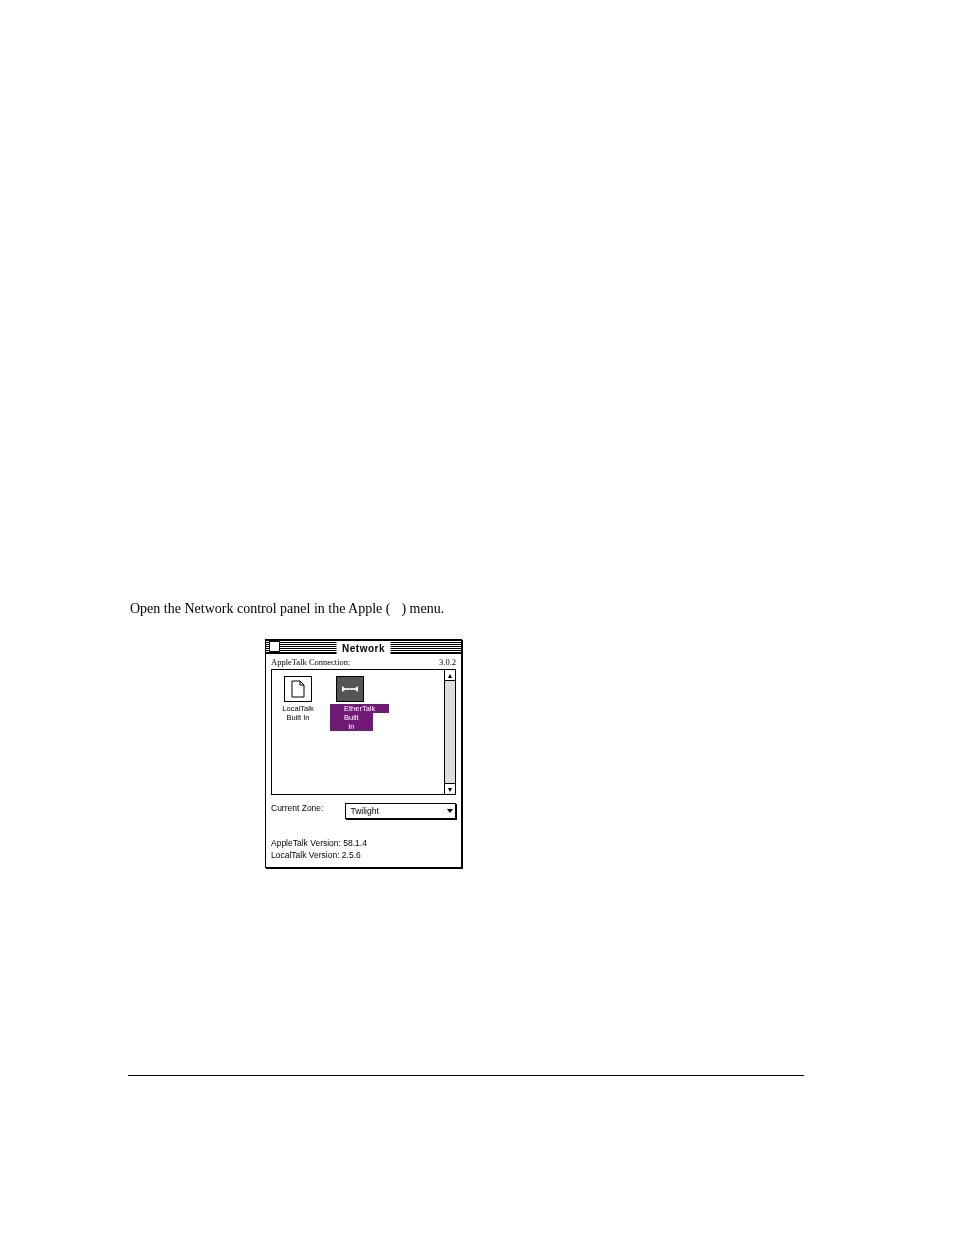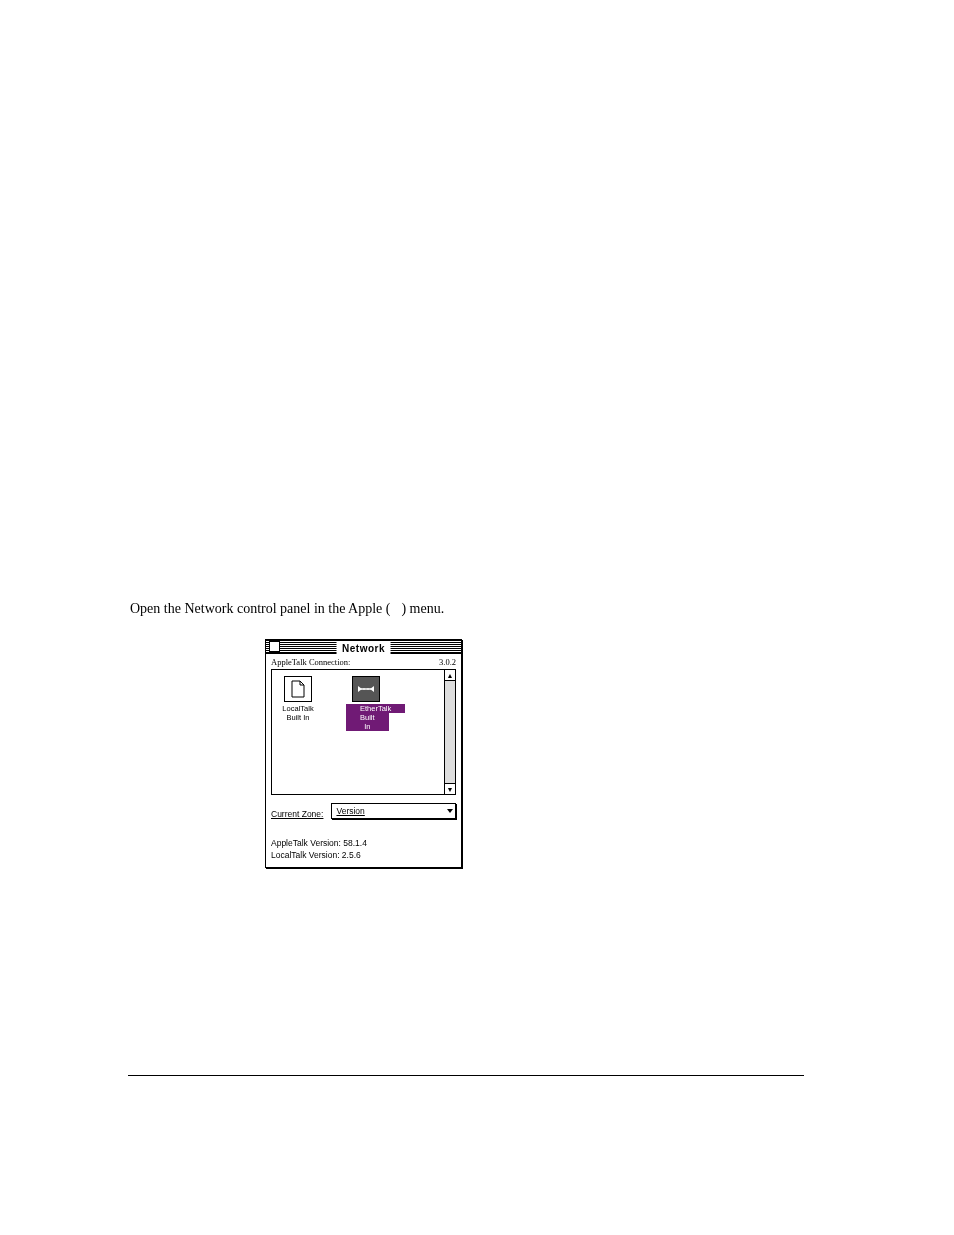--- a/index.html
+++ b/index.html
@@ -64,21 +64,21 @@
     margin-bottom: 2px;
     font-family: Liberation Serif, serif;
   }
   .listbox {
     position: relative;
     height: 118px;
     border: 1px solid #000;
     background: #fff;
     display: flex;
     padding: 6px 0 0 6px;
-    gap: 28px;
+    gap: 12px;
   }
   .scrollbar {
     position: absolute;
     right: 0; top: 0;
     width: 10px; height: 100%;
     border-left: 1px solid #000;
     background: #ddd;
     display: flex;
     flex-direction: column;
     justify-content: space-between;
@@ -117,24 +117,23 @@
     background: #701a75;
     color: #fff;
     display: inline-block;
     padding: 0 14px;
   }
   .localtalk-glyph svg { width: 16px; height: 18px; }
   .ethertalk-glyph svg { width: 18px; height: 12px; }
   .zone-row {
     margin-top: 8px;
     display: flex;
-    align-items: flex-end;
-    gap: 8px;
-    font-size: 8.5px;
-    text-decoration: underline;
+    align-items: flex-start;
+    gap: 22px;
+    font-size: 8.5px;
   }
   .zone-select {
     flex: 1;
     height: 14px;
     border: 1px solid #000;
     box-shadow: 1px 1px 0 #000;
     display: flex;
     align-items: center;
     justify-content: space-between;
     padding: 0 2px 0 4px;
@@ -218,21 +217,21 @@
 
       <div class="scrollbar">
         <div class="scroll-arrow">▲</div>
         <div class="scroll-arrow down">▼</div>
       </div>
     </div>
 
     <div class="zone-row">
       <span>Current Zone:</span>
       <div class="zone-select">
-        <span>Version</span>
+        <span>Twilight</span>
         <span class="tri"></span>
       </div>
     </div>
 
     <div class="versions">
       <div>AppleTalk Version: 58.1.4</div>
       <div>LocalTalk Version: 2.5.6</div>
     </div>
   </div>
 </div>

